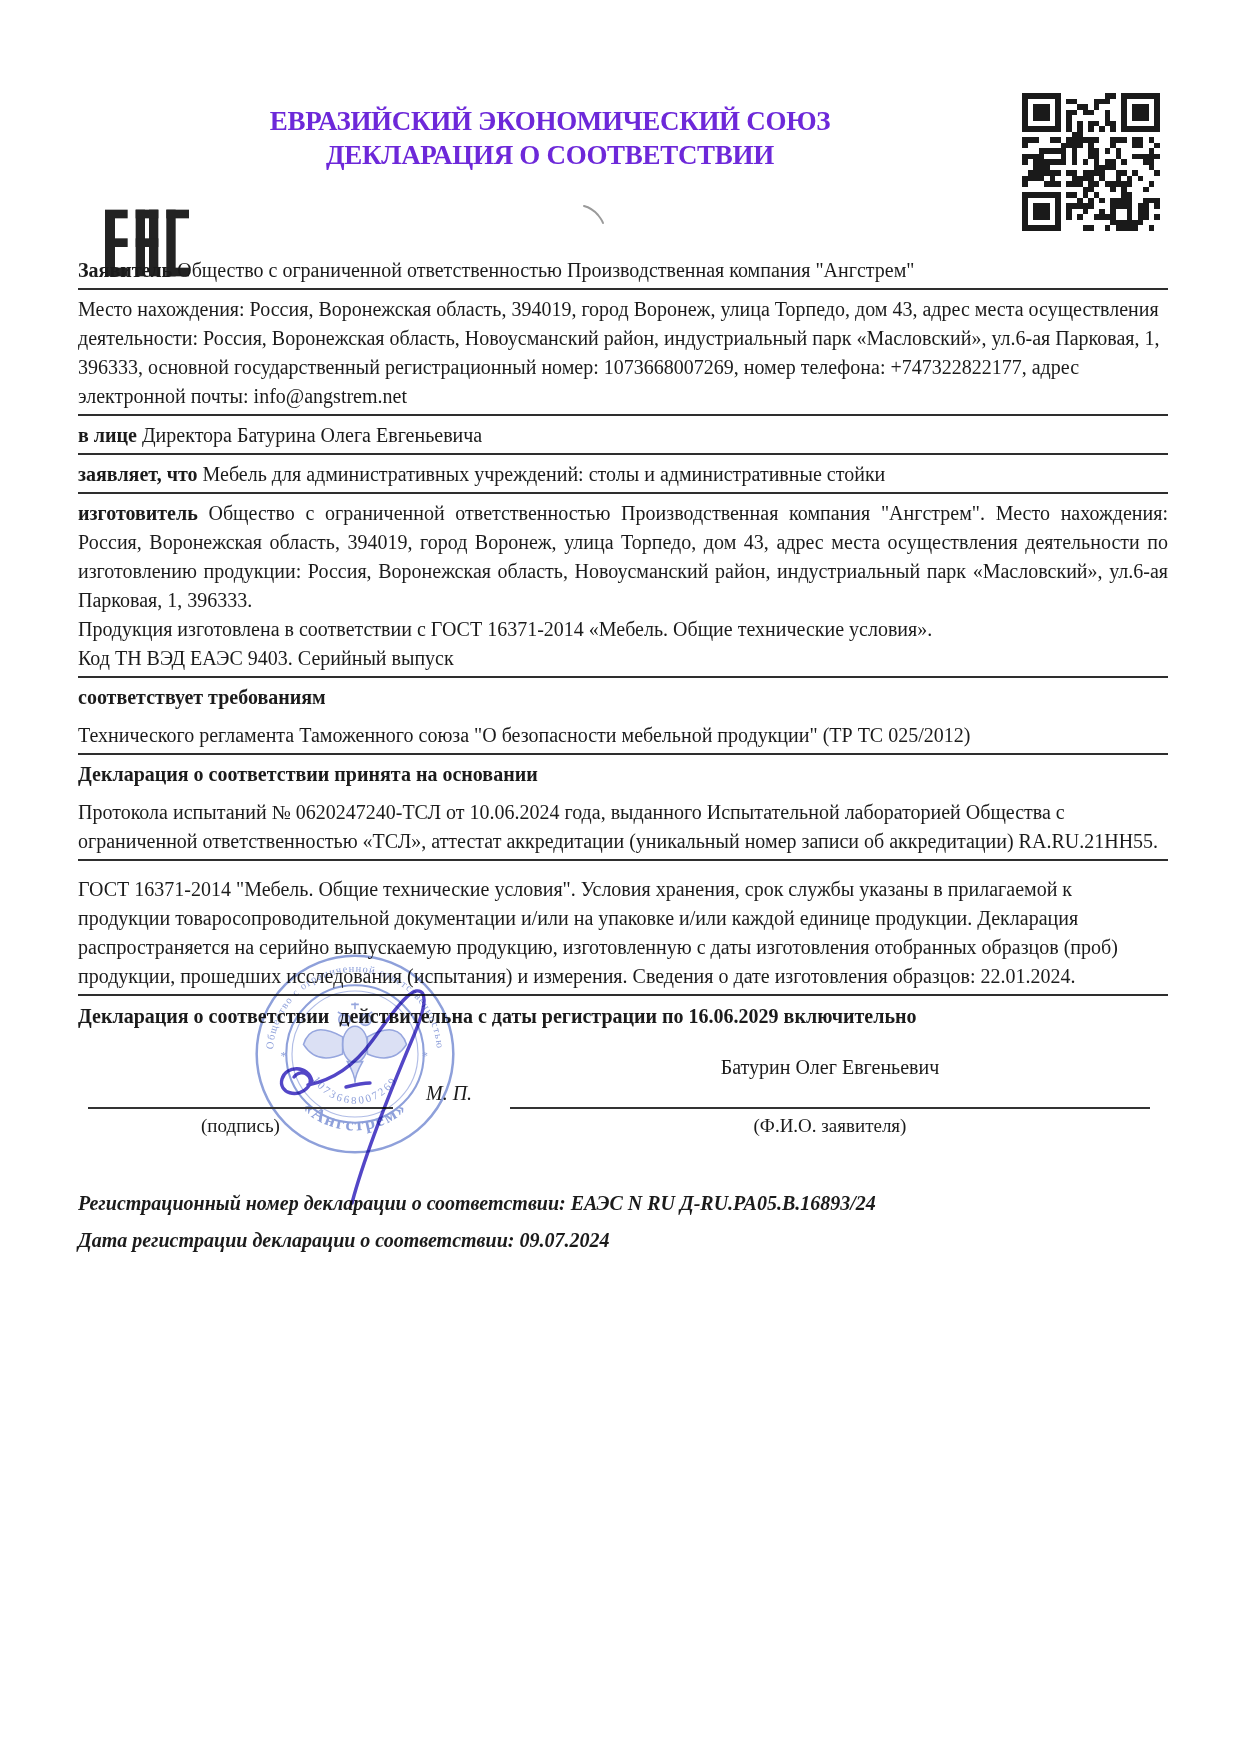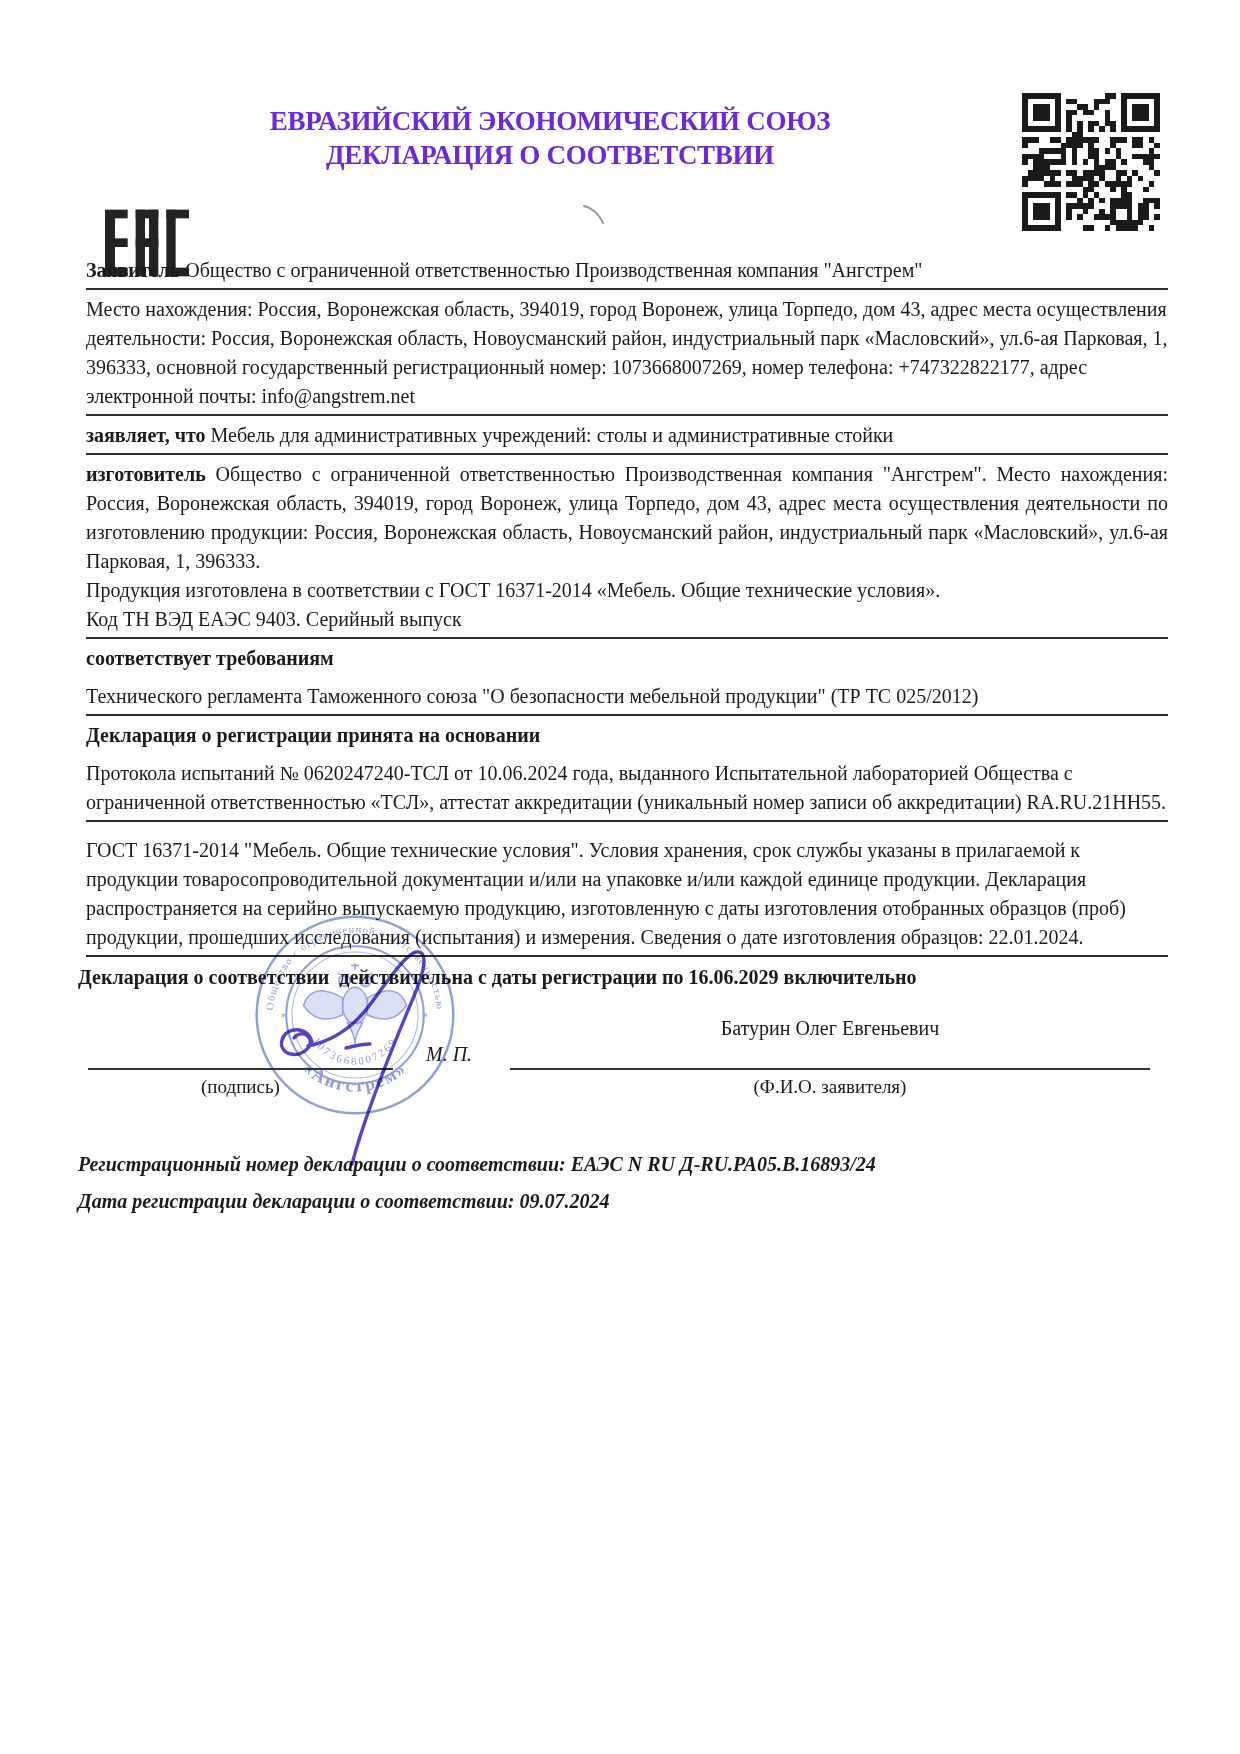--- a/index.html
+++ b/index.html
@@ -15,21 +15,21 @@
     font-weight:bold;font-size:27px;line-height:34px;letter-spacing:-0.3px;color:#6d28d9;
   }
   .eac-logo{position:absolute;left:105px;top:197px;width:84px;height:92px;}
   .qr{position:absolute;left:1022px;top:93px;width:138px;height:138px;}
 
   
   .doc-body{
     position:absolute;left:78px;right:72px;top:256px;
     font-size:20px;line-height:29px;
   }
-  .sec{border-bottom:2px solid #2e2e2e;padding-bottom:3px;margin-bottom:5px;margin-left:8px;}
+  .sec{border-bottom:2px solid #2e2e2e;padding-bottom:3px;margin-bottom:5px;}
   .lbl{font-weight:bold;}
   .lbl::after{content:" ";}
   .hdr{font-weight:bold;}
   .gap{height:9px;}
   .just{text-align:justify;}
   .validity{font-weight:bold;white-space:pre-wrap;margin-top:6px;}
 
   
   .sig-zone{position:relative;height:150px;}
   .sig-line-left{position:absolute;left:10px;top:52px;width:305px;height:24px;border-bottom:2px solid #333;z-index:2;}
@@ -308,41 +308,44 @@
   <div class="doc-body">
 
     <div class="sec">
       <span class="lbl">Заявитель</span><span>Общество с ограниченной ответственностью Производственная компания "Ангстрем"</span>
     </div>
 
     <div class="sec">
       <span>Место нахождения: Россия, Воронежская область, 394019, город Воронеж, улица Торпедо, дом 43, адрес места осуществления деятельности: Россия, Воронежская область, Новоусманский район, индустриальный парк «Масловский», ул.6-ая Парковая, 1, 396333, основной государственный регистрационный номер: 1073668007269, номер телефона: +747322822177, адрес электронной почты: info@angstrem.net</span>
     </div>
 
+    <div class="sec">
+      <span class="lbl">в лице</span><span>Директора Батурина Олега Евгеньевича</span>
+    </div>
 
     <div class="sec">
       <span class="lbl">заявляет, что</span><span>Мебель для административных учреждений: столы и административные стойки</span>
     </div>
 
     <div class="sec">
       <div class="just">
         <span class="lbl">изготовитель</span><span>Общество с ограниченной ответственностью Производственная компания "Ангстрем". Место нахождения: Россия, Воронежская область, 394019, город Воронеж, улица Торпедо, дом 43, адрес места осуществления деятельности по изготовлению продукции: Россия, Воронежская область, Новоусманский район, индустриальный парк «Масловский», ул.6-ая Парковая, 1, 396333.</span>
       </div>
       <div>Продукция изготовлена в соответствии с ГОСТ 16371-2014 «Мебель. Общие технические условия».</div>
       <div>Код ТН ВЭД ЕАЭС 9403. Серийный выпуск</div>
     </div>
 
     <div class="sec">
       <div class="hdr">соответствует требованиям</div>
       <div class="gap"></div>
       <div>Технического регламента Таможенного союза "О безопасности мебельной продукции" (ТР ТС 025/2012)</div>
     </div>
 
     <div class="sec">
-      <div class="hdr">Декларация о регистрации принята на основании</div>
+      <div class="hdr">Декларация о соответствии принята на основании</div>
       <div class="gap"></div>
       <div>Протокола испытаний № 0620247240-ТСЛ от 10.06.2024 года, выданного Испытательной лабораторией Общества с ограниченной ответственностью «ТСЛ», аттестат аккредитации (уникальный номер записи об аккредитации) RA.RU.21НН55.</div>
     </div>
 
     <div class="sec">
       <div class="gap"></div>
       <div>ГОСТ 16371-2014 "Мебель. Общие технические условия". Условия хранения, срок службы указаны в прилагаемой к продукции товаросопроводительной документации и/или на упаковке и/или каждой единице продукции. Декларация распространяется на серийно выпускаемую продукцию, изготовленную с даты изготовления отобранных образцов (проб) продукции, прошедших исследования (испытания) и измерения. Сведения о дате изготовления образцов: 22.01.2024.</div>
     </div>
 
     <div class="validity">Декларация о соответствии  действительна с даты регистрации по 16.06.2029 включительно</div>

